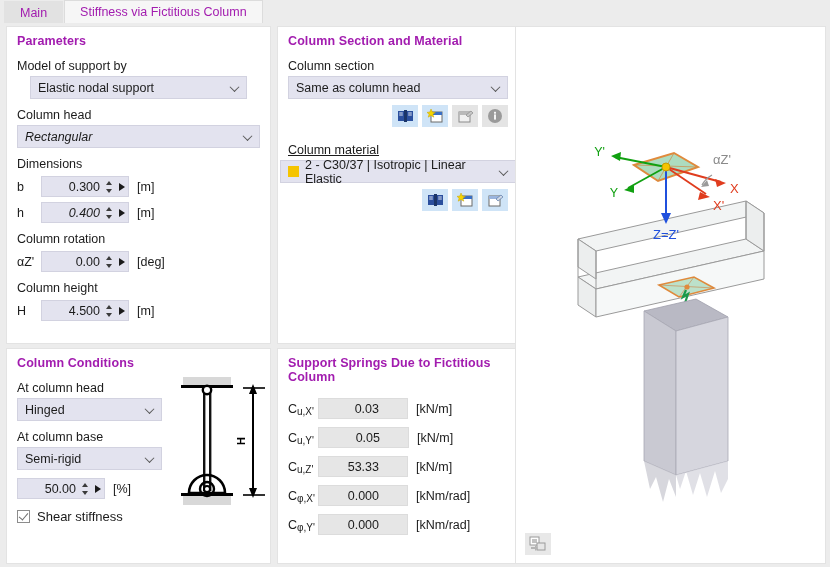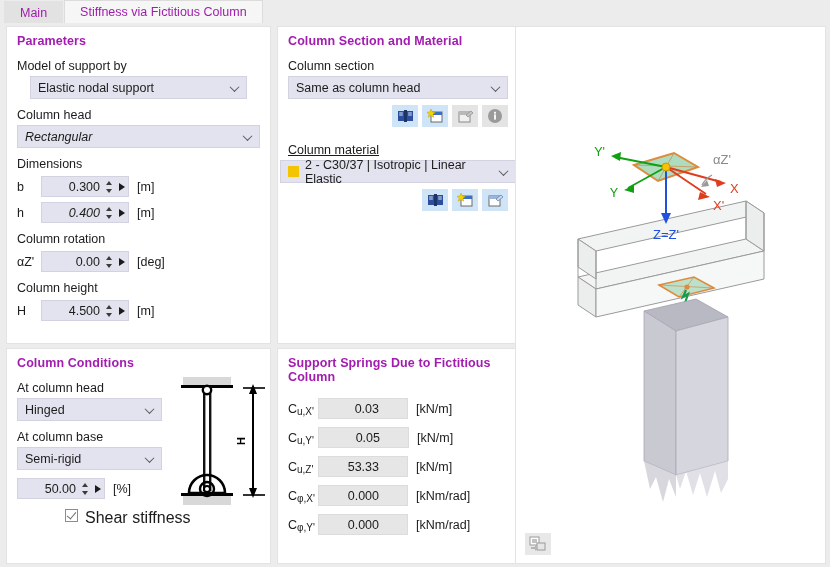--- a/index.html
+++ b/index.html
@@ -174,25 +174,24 @@
     display: flex;
     align-items: center;
     justify-content: center;
     cursor: default;
   }
   .iconbtn.disabled { background: #e4e4e4; border-color: #e4e4e4; }
 
   
   .checkrow {
     display: flex;
-    align-items: flex-start;
+    align-items: center;
     padding: 0 10px;
     margin-top: 10px;
-    font-size: 16px;
-    margin-left: 48px;
+    font-size: 13px;
   }
   .cbox {
     width: 13px; height: 13px;
     border: 1px solid #8c8c8c;
     background: #fff;
     margin-right: 7px;
     position: relative;
     flex: none;
   }
   .cbox::after {

